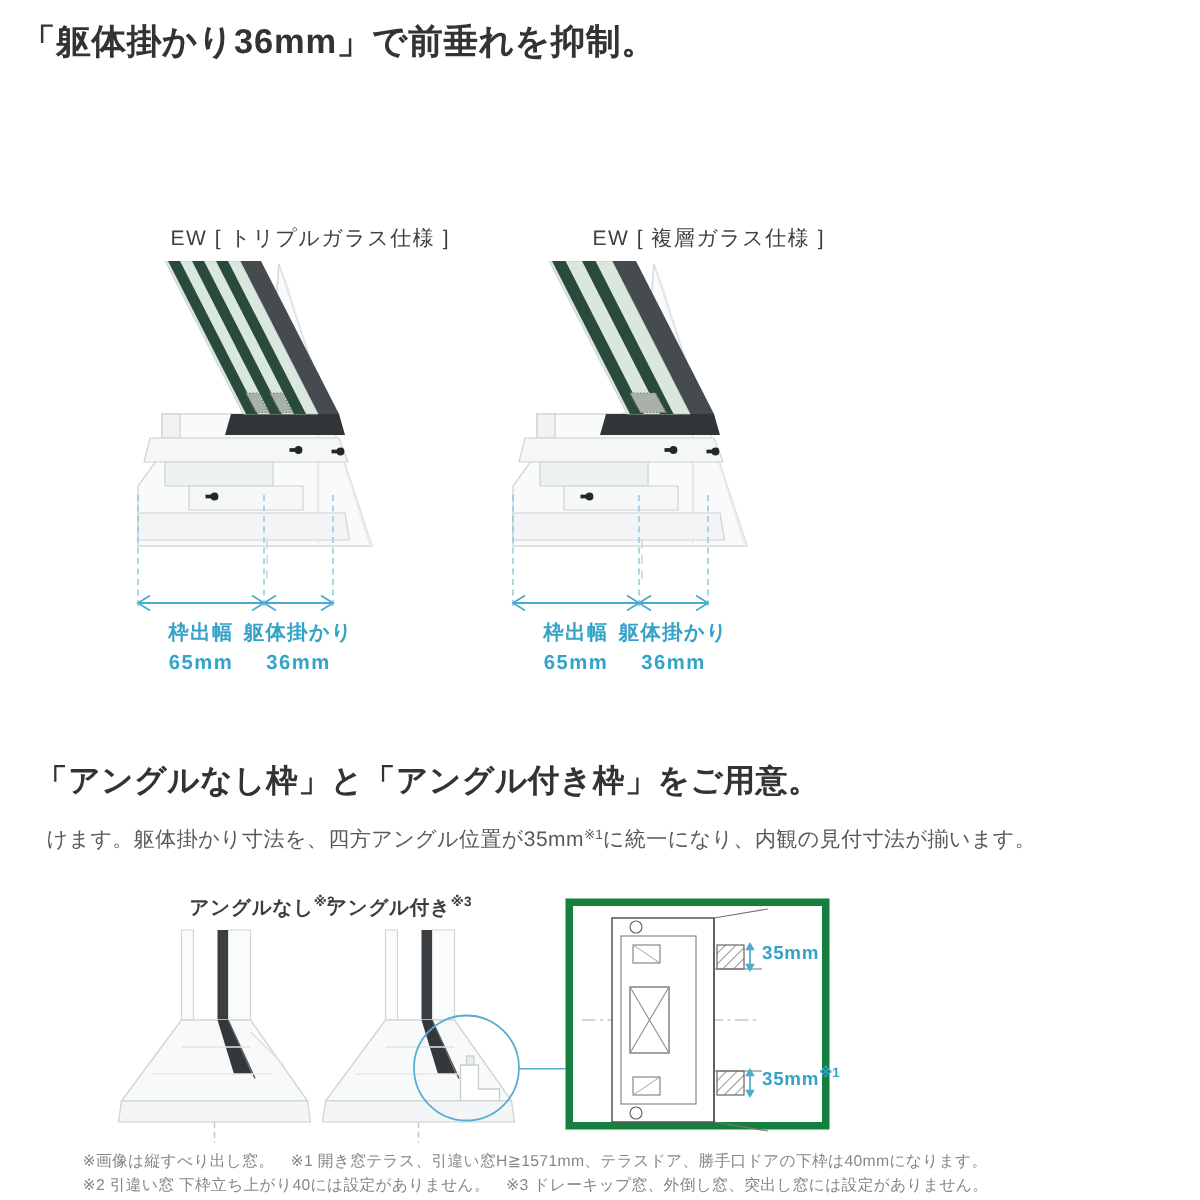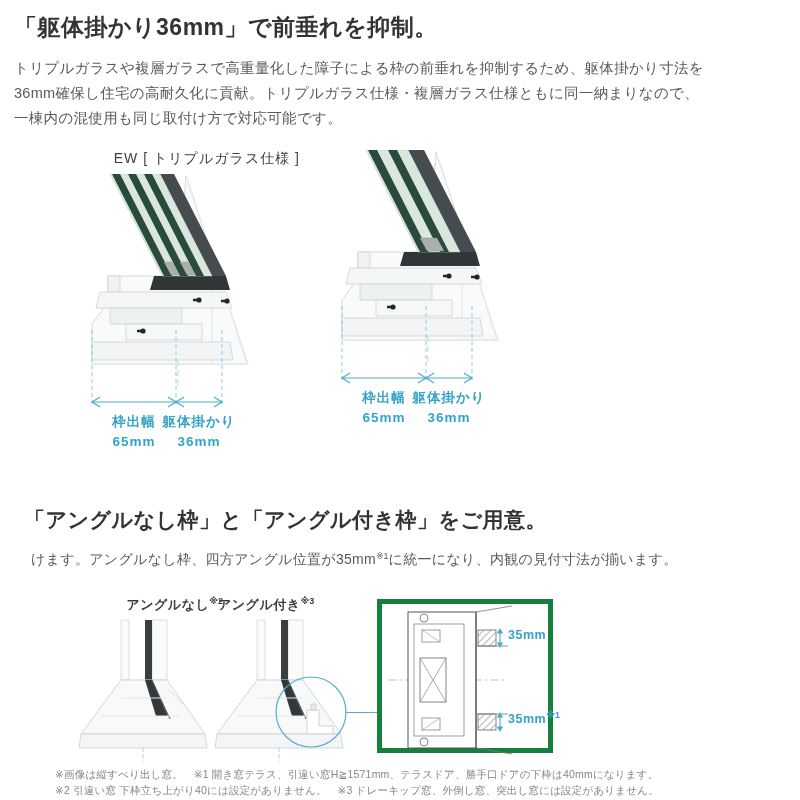--- a/index.html
+++ b/index.html
@@ -45,25 +45,20 @@
     position:absolute;left:55px;top:767px;font-size:10.5px;color:#868686;line-height:15.5px;letter-spacing:0.2px;
   }
 </style>
 </head>
 <body>
 
 <div id="page">
 
   <div class="h1">「躯体掛かり36mm」で前垂れを抑制。</div>
 
-  <div class="p1">
-    <div>トリプルガラスや複層ガラスで高重量化した障子による枠の前垂れを抑制するため、躯体掛かり寸法を</div>
-    <div>36mm確保し住宅の高耐久化に貢献。トリプルガラス仕様・複層ガラス仕様ともに同一納まりなので、</div>
-    <div>一棟内の混使用も同じ取付け方で対応可能です。</div>
-  </div>
 
   <div class="fig-top" id="fig-triple">
     <div class="fig-top-label">EW [ トリプルガラス仕様 ]</div>
     <svg width="200" height="282" viewBox="0 0 200 282">
 
       <polygon points="12,190 12,150 28,128 28,102 84,102 98,98 106,2 168,190" fill="#f9fafa" stroke="#d4d9dc" stroke-width="1"></polygon>
       <polygon points="106,2 112,16 166,190 168,190" fill="#ebeeef"></polygon>
       <line x1="132" y1="74" x2="132" y2="188" stroke="#e7eaeb" stroke-width="1.5"></line>
 
       <polygon points="28,102 40,102 40,118 28,118" fill="#f0f2f3" stroke="#cdd2d5" stroke-width="0.8"></polygon>
@@ -104,20 +99,21 @@
         <path d="M134,223 L142,228 L134,233" fill="none" stroke="#4aabcd" stroke-width="1.2"></path>
       </g>
       <text class="dim-text" x="54" y="252" text-anchor="middle">枠出幅</text>
       <text class="dim-text" x="54" y="272" text-anchor="middle">65mm</text>
       <text class="dim-text" x="119" y="252" text-anchor="middle">躯体掛かり</text>
       <text class="dim-text" x="119" y="272" text-anchor="middle">36mm</text>
     </svg>
   </div>
 
   <div class="fig-top" id="fig-double">
+    <div class="fig-top-label">EW [ 複層ガラス仕様 ]</div>
     <svg width="200" height="282" viewBox="0 0 200 282">
       <polygon points="12,190 12,150 28,128 28,102 84,102 98,98 106,2 168,190" fill="#f9fafa" stroke="#d4d9dc" stroke-width="1"></polygon>
       <polygon points="106,2 112,16 166,190 168,190" fill="#ebeeef"></polygon>
       <line x1="132" y1="74" x2="132" y2="188" stroke="#e7eaeb" stroke-width="1.5"></line>
       <polygon points="28,102 40,102 40,118 28,118" fill="#f0f2f3" stroke="#cdd2d5" stroke-width="0.8"></polygon>
       <polygon points="20,118 146,118 152,134 16,134" fill="#f5f7f7" stroke="#cdd2d5" stroke-width="0.8"></polygon>
       <polygon points="30,134 102,134 102,150 30,150" fill="#eef1f2" stroke="#cdd2d5" stroke-width="0.8"></polygon>
       <polygon points="46,150 122,150 122,166 46,166" fill="#f6f8f8" stroke="#cdd2d5" stroke-width="0.8"></polygon>
       <polygon points="12,168 150,168 153,186 12,186" fill="#f2f4f5" stroke="#cdd2d5" stroke-width="0.8"></polygon>
       <polygon points="78,0 94,0 146,102 130,102" fill="#454b4e"></polygon>
@@ -151,21 +147,21 @@
       <text class="dim-text" x="54" y="272" text-anchor="middle">65mm</text>
       <text class="dim-text" x="119" y="252" text-anchor="middle">躯体掛かり</text>
       <text class="dim-text" x="119" y="272" text-anchor="middle">36mm</text>
     </svg>
   </div>
 
 
   <div class="h2">「アングルなし枠」と「アングル付き枠」をご用意。</div>
 
   <div class="p2">
-    <div><span>けます。アングルなし枠、四方アングル位置が35mm</span><span class="sup">※1</span><span>に統一になり、内観の見付寸法が揃います。</span></div>
+    <div><span>けます。躯体掛かり寸法を、四方アングル位置が35mm</span><span class="sup">※1</span><span>に統一になり、内観の見付寸法が揃います。</span></div>
   </div>
 
   <div class="fig-bot" id="fig-noangle">
     <div class="fig-bot-label"><span>アングルなし</span><span class="sup">※2</span></div>
     <svg width="150" height="145" viewBox="0 0 150 145">
       <polygon points="50,2 58,2 58,62 50,62" fill="#fafbfb" stroke="#d0d5d8" stroke-width="0.8"></polygon>
       <polygon points="81,2 96,2 96,62 81,62" fill="#fafbfb" stroke="#d0d5d8" stroke-width="0.8"></polygon>
       <rect x="74" y="2" width="7" height="60" fill="#3a3e40"></rect>
       <polygon points="50,62 96,62 134,116 10,116" fill="#f8f9fa" stroke="#d2d7da" stroke-width="1"></polygon>
       <polygon points="74,62 81,62 97,98 85,98" fill="#34383a"></polygon>

